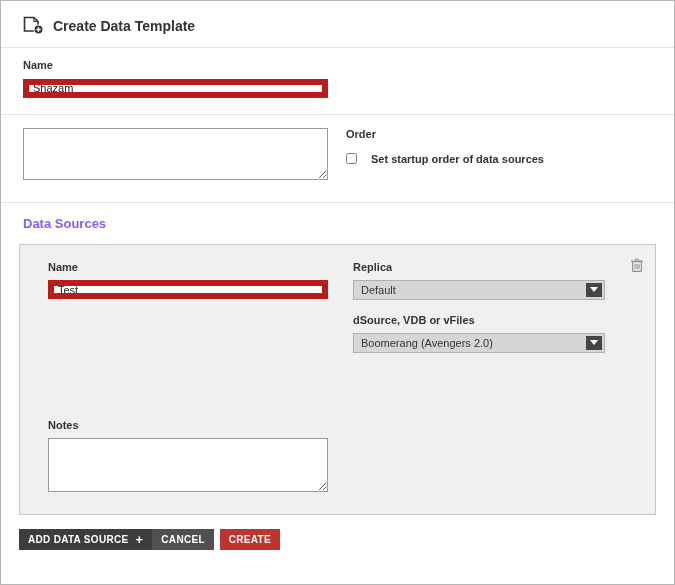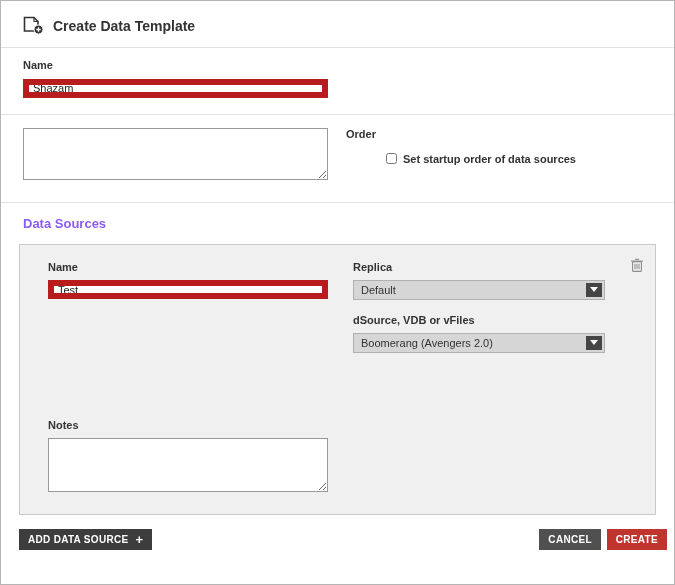--- a/index.html
+++ b/index.html
@@ -32,21 +32,21 @@
   .sec-name { padding:11px 22px 16px 22px; }
   .sec-name .lbl { margin-bottom:7px; }
   .sec-name input { width:305px; }
 
   
   .sec-two { display:flex; padding:13px 22px 18px 22px; }
   .col-desc { width:305px; margin-right:18px; }
   .col-desc .lbl { margin-bottom:7px; }
   .col-desc textarea { width:305px; height:52px; }
   .col-order { flex:1; }
-  .chk-row { display:flex; gap:6px; margin-top:13px;margin-left:40px; }
+  .chk-row { display:flex; gap:14px; margin-top:13px; }
   .chk-row input[type=checkbox]{ width:11px; height:11px; margin:0; }
   .chk-row .chk-lbl { font-size:11px; font-weight:bold; color:#333; }
 
   
   .sec-ds-head { padding:13px 22px 9px 22px; }
   .sec-ds-head h2 { margin:0; font-size:13px; font-weight:bold; color:#8b5cf6; }
 
   .panel {
     position:relative;
     margin:4px 18px 0 18px;
@@ -79,21 +79,21 @@
     border-top:5px solid #fff;
   }
 
   .trash { position:absolute; top:13px; right:11px; cursor:pointer; line-height:0; }
 
   .notes-block { margin-top:52px; }
   .notes-block .lbl { margin-bottom:7px; }
   .notes-block textarea { width:280px; height:54px; }
 
   
-  .footer { display:flex; justify-content:space-between; align-items:center; margin:14px 7px 0 18px; }
+  .footer { display:flex; align-items:center; margin:14px 0 0 18px; }
   .btn {
     border:none; height:21px; padding:0 9px; cursor:pointer;
     color:#fff; font-size:10px; font-weight:bold; letter-spacing:.3px;
     font-family:"Liberation Sans",sans-serif; display:inline-flex; align-items:center;
   }
   .btn-add { background:#3d3d3d; }
   .btn-add .plus { margin-left:7px; font-size:13px; font-weight:bold; line-height:1; }
   .btn-cancel { background:#505050; }
   .btn-create { background:#c0342e; margin-left:6px; }
   .footer-right { display:flex; }

